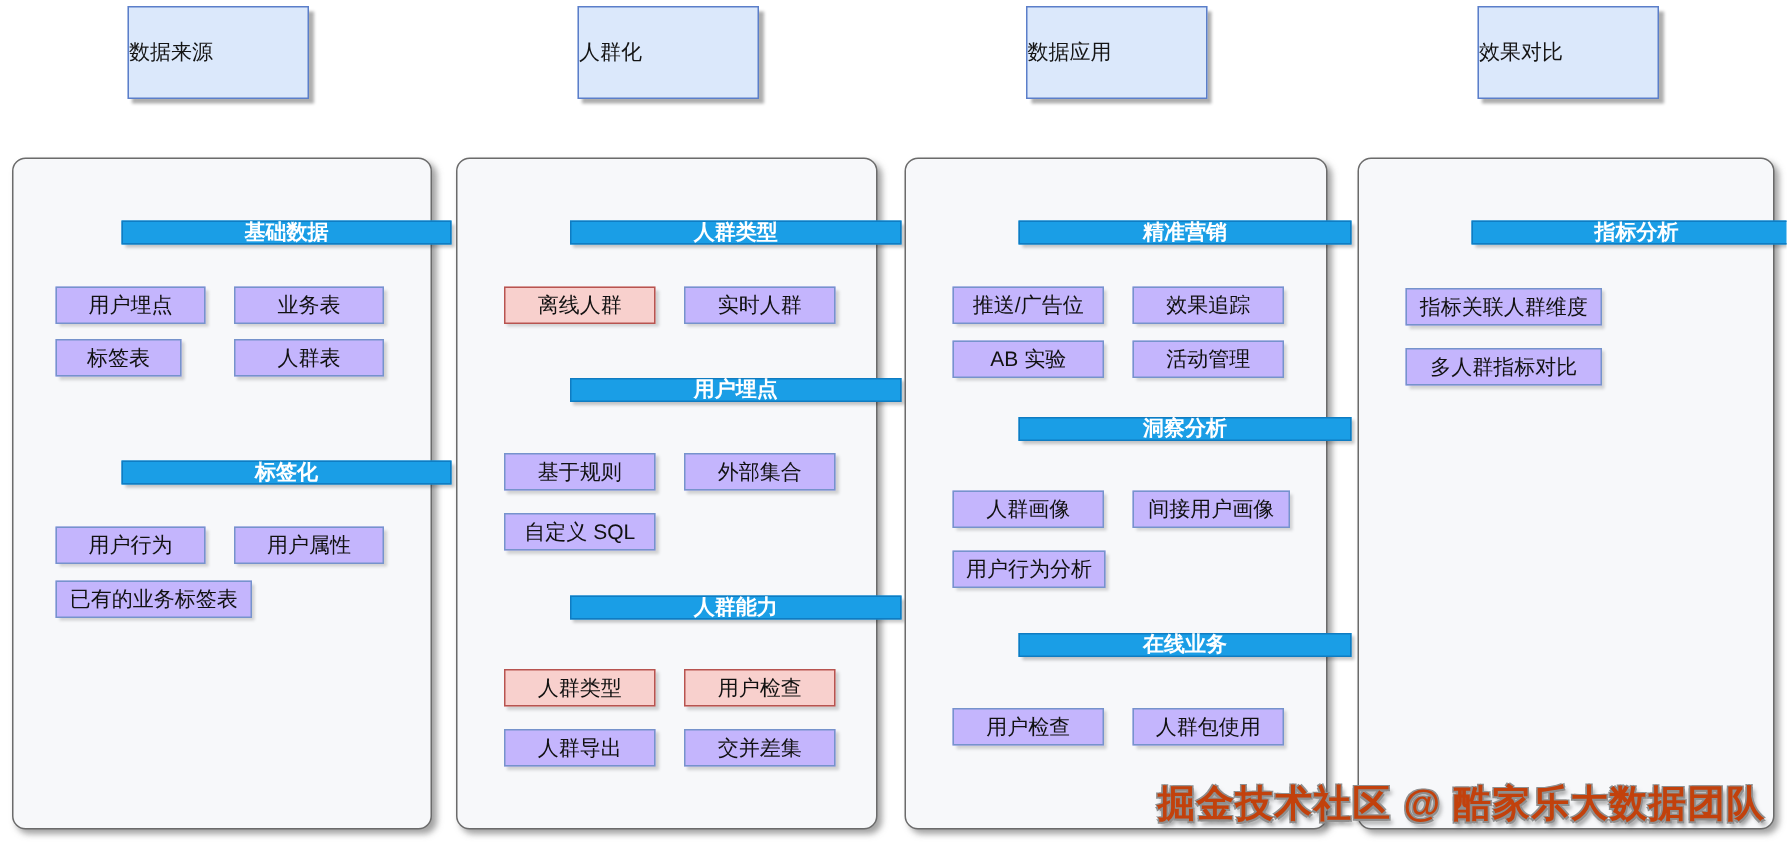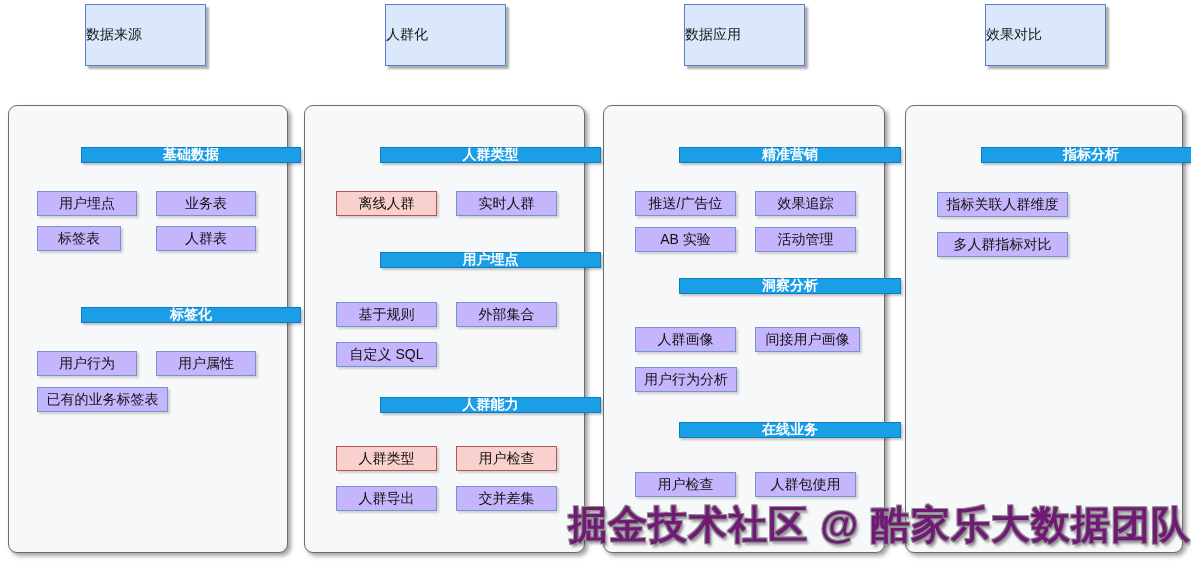--- a/index.html
+++ b/index.html
@@ -32,23 +32,23 @@
   .node{
     position:absolute;height:25px;
     background:#c4b5fd;border:1px solid #7693cc;
     font-size:14px;color:#111111;
     display:flex;align-items:center;justify-content:center;
     box-shadow:2px 2px 2px rgba(0,0,0,.16);box-sizing:border-box;
     white-space:nowrap;
   }
   .node.pink{background:#f8d0cd;border-color:#b85450;}
   .watermark{
-    position:absolute;right:0;bottom:9px;
-    font-size:39px;font-weight:bold;letter-spacing:1px;
-    color:#701a75;
+    position:absolute;right:14px;bottom:9px;
+    font-size:25px;font-weight:bold;letter-spacing:1px;
+    color:#c2410c;
     text-shadow:
       -1px -1px 0 #8f8f8f, 1px -1px 0 #8f8f8f,
       -1px 1px 0 #8f8f8f, 1px 1px 0 #8f8f8f,
       2px 3px 3px rgba(60,60,60,.55);
     white-space:nowrap;
   }
 </style>
 </head>
 <body>
 

